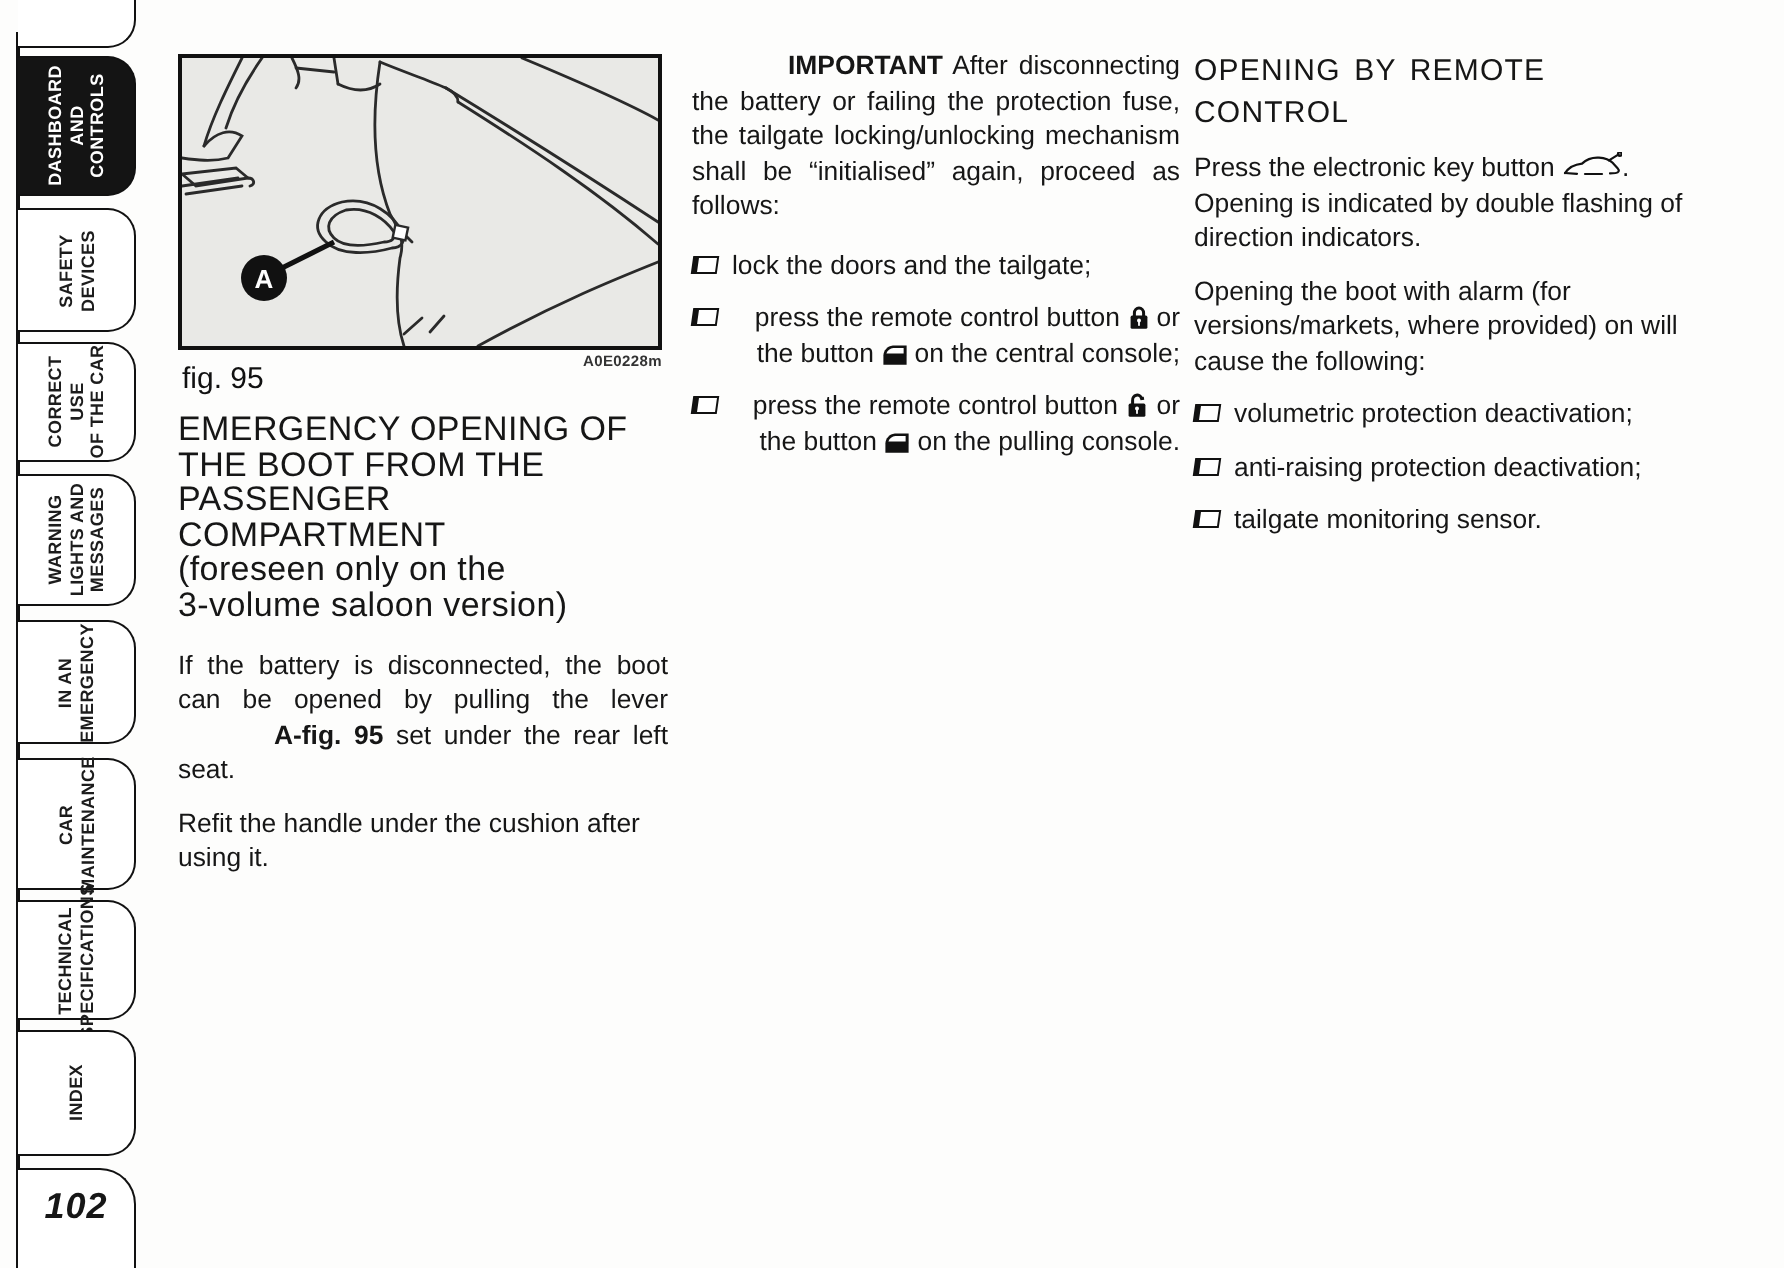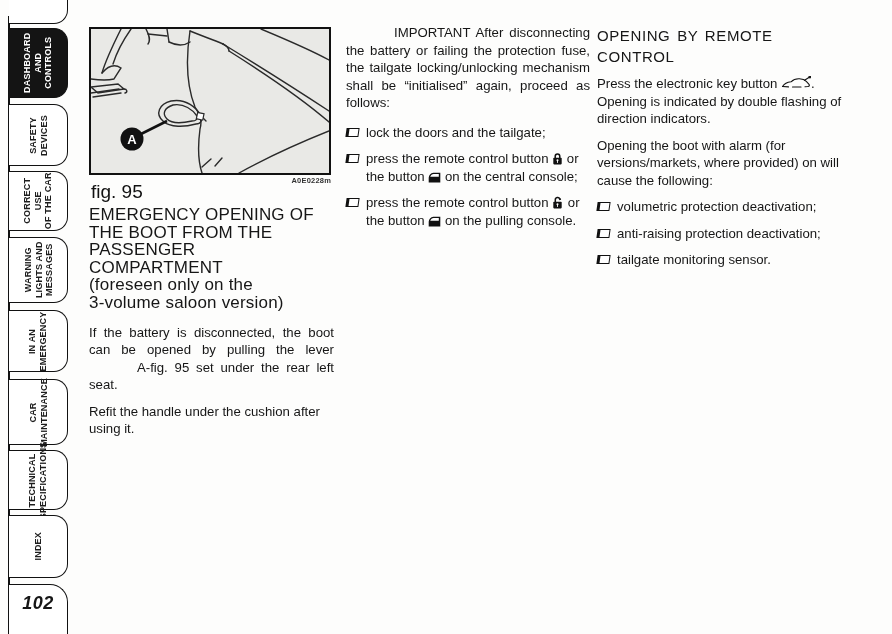--- a/index.html
+++ b/index.html
@@ -15,36 +15,36 @@
   .tab.active .tab-label{color:#fff;}
   .tab.partial{top:0;height:24px;border-top:none;border-radius:0 0 14px 0;}
   .pagenum-tab{position:absolute;left:9px;top:584px;width:59px;height:52px;background:#fff;
                border-top:1.8px solid #111;border-right:1.8px solid #111;border-radius:0 18px 0 0;
                box-sizing:border-box;display:flex;align-items:flex-start;justify-content:center;}
   .pagenum{font-size:18px;font-weight:800;margin-top:8px;letter-spacing:.5px;font-style:italic;}
   
   .figure{position:absolute;left:89px;top:27px;width:242px;height:148px;background:#e9e9e6;
           border:2px solid #111;box-sizing:border-box;}
   .figure svg{display:block;width:100%;height:100%;}
-  .fig-caption{position:absolute;left:91px;top:181px;font-size:19px;color:#111;}
+  .fig-caption{position:absolute;left:91px;top:181px;font-size:15px;color:#111;}
   .fig-code{position:absolute;left:89px;top:176px;width:242px;text-align:right;
             font-size:7.5px;font-weight:700;color:#333;letter-spacing:.2px;}
   
   .col{position:absolute;font-size:13.2px;line-height:17.5px;}
   .col1{left:89px;top:206px;width:245px;}
   .col2{left:346px;top:24px;width:244px;}
   .col3{left:597px;top:25px;width:260px;}
   .h1{font-weight:400;font-size:17px;line-height:17.6px;letter-spacing:.2px;white-space:pre-line;
       margin:0 0 12px 0;}
   .h2{font-weight:400;font-size:15px;line-height:21px;letter-spacing:.6px;word-spacing:2px;
       white-space:pre-line;margin:0 0 8px 0;}
   p{margin:0 0 9px 0;}
   .just{text-align:justify;}
-  .b{font-weight:400;padding-left:48px;}
-  .bullet{display:flex;gap:7px;margin:0 0 9px 0;}
+  .b{font-weight:700;padding-left:48px;}
+  .bullet{display:flex;gap:7px;margin:0 0 9px 0;text-align:right;}
   .bullet-sq{flex:0 0 auto;width:9px;height:7px;margin-top:4px;border:1.4px solid #111;
              border-left-width:3px;transform:skewX(-8deg);background:#fff;}
   .icon{display:inline-block;vertical-align:-2px;}
   .gap-lg{margin-bottom:12px;}
 </style>
 </head>
 <body>
 
 <div class="page">
 

